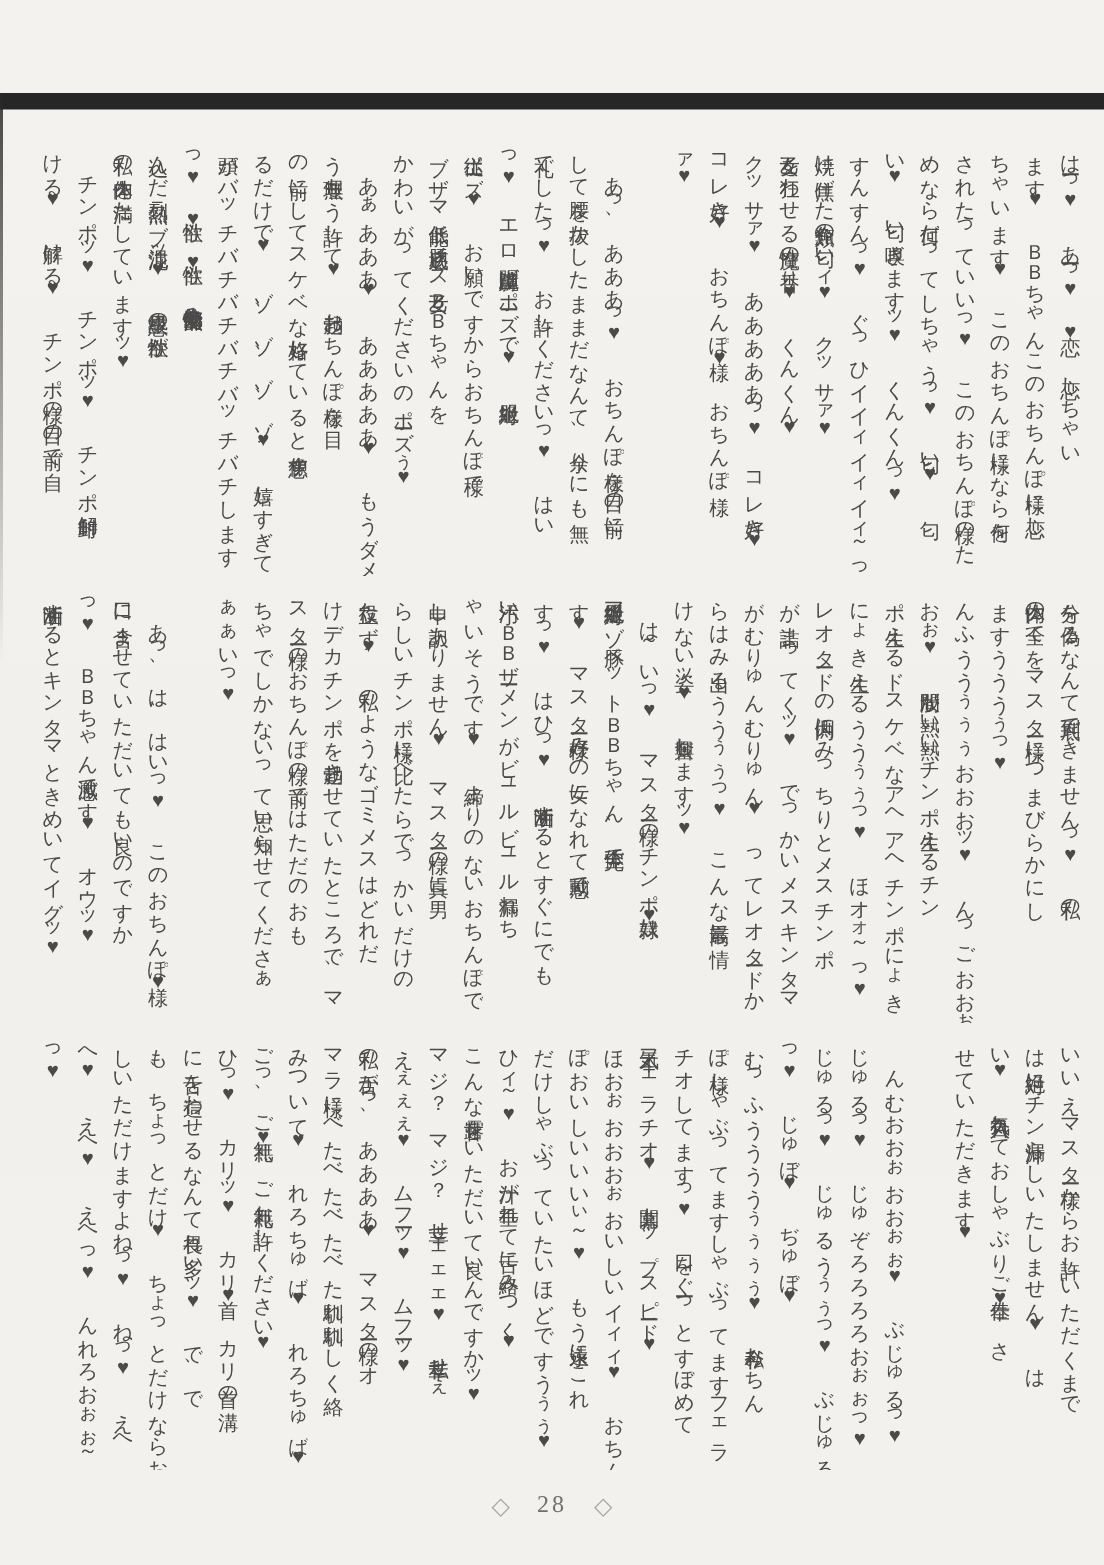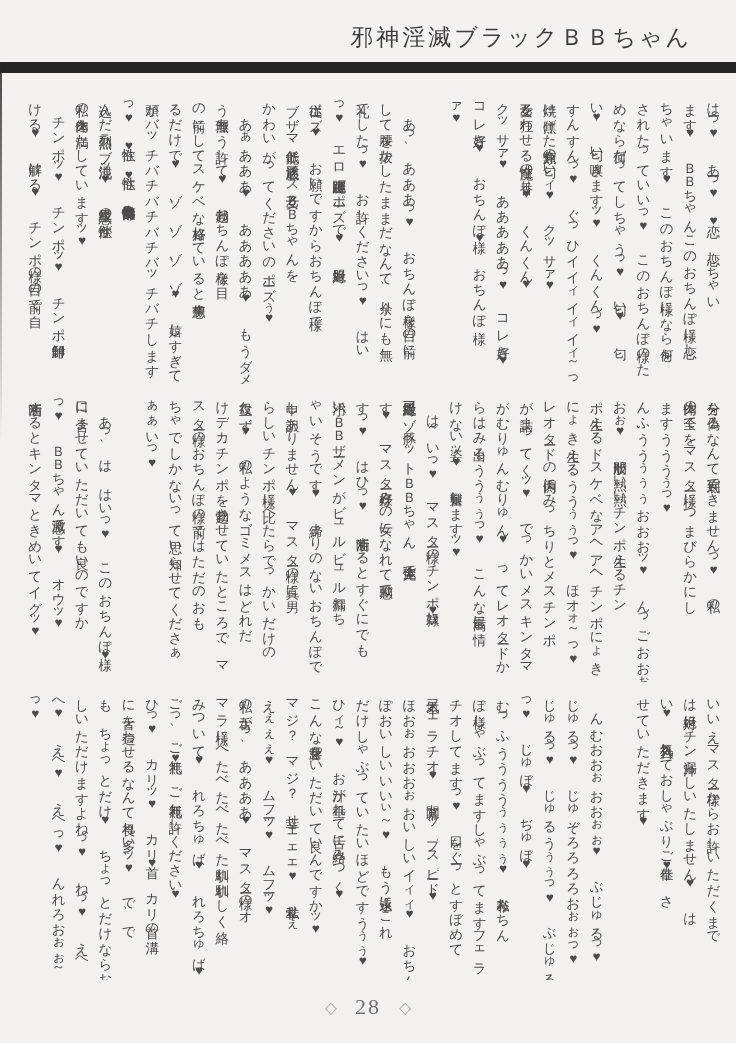--- a/index.html
+++ b/index.html
@@ -76,31 +76,30 @@
     display: flex;
     justify-content: center;
     align-items: center;
     gap: 18px;
   }
   .footer .diamond {
     font-size: 16px;
     color: #a8a8a6;
   }
   .footer .pagenum {
-    font-size: 22px;
+    font-size: 16px;
     color: #6f6f6f;
     letter-spacing: 2px;
   }
 </style>
 </head>
 <body>
 
 <div class="page">
 
-  <div class="title">邪神淫滅ブラックＢＢちゃん</div>
 
   <div class="header-rule"></div>
   <div class="left-edge"></div>
 
   <div class="band band-1">
       <div class="tcol">はーっ♥　あーっ♥　恋♥　恋しちゃい</div>
       <div class="tcol">ます♥　ＢＢちゃんこのおちんぽ様に恋し</div>
       <div class="tcol">ちゃいます♥　このおちんぽ様になら何を</div>
       <div class="tcol">されたっていいっ♥　このおちんぽ様のた</div>
       <div class="tcol">めなら何だってしちゃうっ♥　匂い♥　匂</div>

